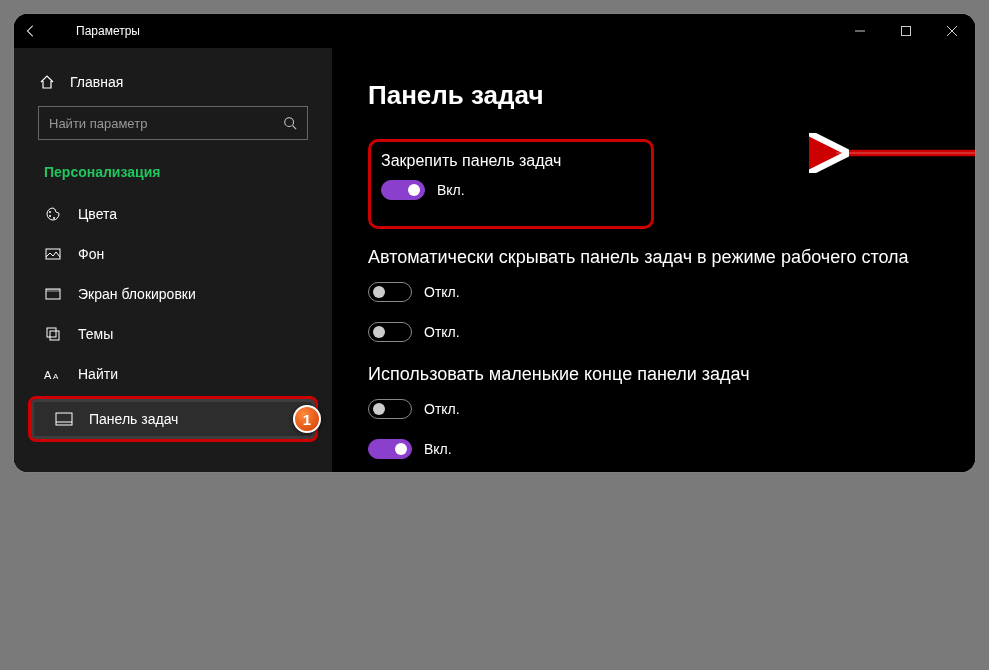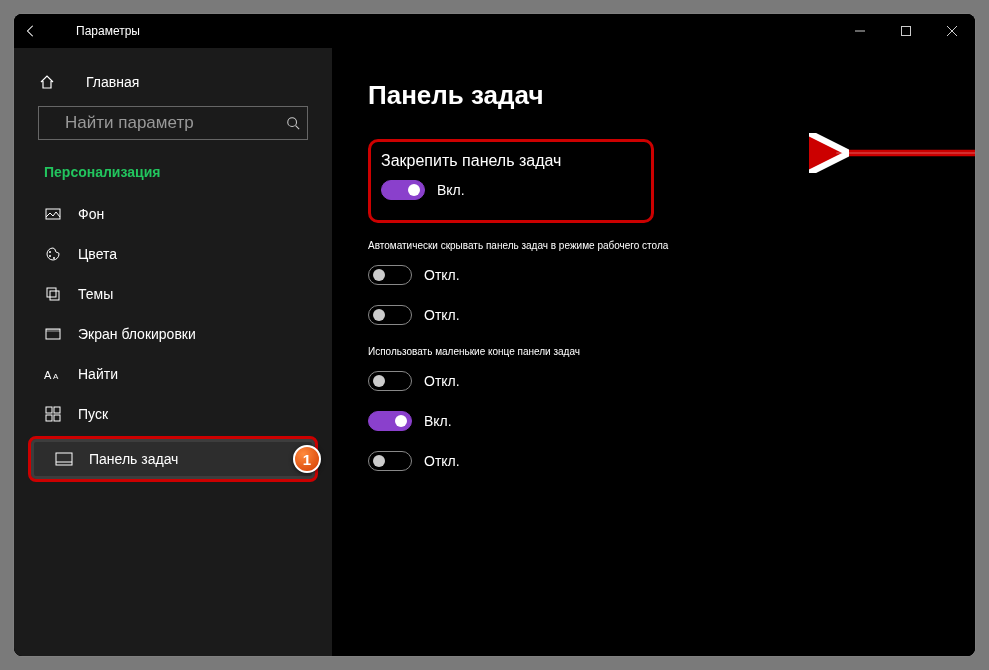--- a/index.html
+++ b/index.html
@@ -1,19 +1,19 @@
 <!DOCTYPE html>
 <html><head>
 <meta charset="utf-8">
 <style>
   * { box-sizing: border-box; margin: 0; padding: 0; font-family: "Segoe UI", sans-serif; }
   html, body { width: 989px; height: 670px; background: #7a7a7a; }
   .frame {
-    position: absolute; left: 14px; top: 14px; width: 961px; height: 642px;
-    border-radius: 8px; overflow: hidden; background: #000;
+    position: absolute; left: 14px; top: 14px; width: 961px; height: 458px;
+    border-radius: 14px; overflow: hidden; background: #000;
     box-shadow: 0 0 0 1px rgba(255,255,255,0.05);
   }
   .window { position:absolute; inset:0; display:flex; flex-direction:column; background:#000; }
   .titlebar {
     height: 34px; display:flex; align-items:center; color:#fff; font-size:12px;
     background:#000;
   }
   .titlebar .back {
     width:34px; height:34px; display:flex; align-items:center; justify-content:center;
     color:#fff; cursor:pointer;
@@ -21,30 +21,30 @@
   .titlebar .title { margin-left: 28px; font-size:12px; }
   .win-controls { margin-left:auto; display:flex; }
   .win-btn { width:46px; height:34px; display:flex; align-items:center; justify-content:center;
     color:#ccc; cursor:pointer; }
   .body { flex:1; display:flex; min-height:0; }
   .sidebar {
     width: 318px; background:#1b1b1b; color:#fff; padding: 18px 6px 0 6px;
     display:flex; flex-direction:column; position:relative;
   }
   .home-row {
-    display:flex; align-items:flex-end; gap:30px; padding: 8px 18px 16px 18px;
+    display:flex; align-items:flex-end; gap:14px; padding: 8px 18px 16px 18px;
     font-size:14px; cursor:pointer;
   }
   .home-row .icon { width:18px; display:flex; justify-content:center; }
   .search {
     margin: 0 18px 18px 18px; height:34px; border:1px solid #666;
     display:flex; align-items:center; padding:0 10px; color:#999;
   }
   .search input {
-    flex:1; background:transparent; border:none; outline:none; color:#fff; font-size:17px;margin-left:16px;
+    flex:1; background:transparent; border:none; outline:none; color:#fff; font-size:13px;
   }
   .search input::placeholder { color:#999; }
   .search .search-icon { color:#ccc; }
   .section-label { padding: 6px 24px 14px 24px; font-size:14px; font-weight:600; color:#22c55e; }
   .nav { display:flex; flex-direction:column; }
   .nav-item {
     display:flex; align-items:center; gap:16px; padding: 12px 24px; font-size:14px;
     color:#fff; cursor:pointer; position:relative;
   }
   .nav-item .icon { width:18px; display:flex; justify-content:center; color:#fff; }
@@ -59,35 +59,35 @@
     border:2px solid #fff; color:#fff; font-weight:700; font-size:15px;
     display:flex; align-items:center; justify-content:center;
     box-shadow: 0 1px 4px rgba(0,0,0,0.6);
   }
   .main {
     flex:1; background:#000; color:#fff; padding: 32px 0 0 36px;
     overflow:hidden; position:relative;
   }
   .page-title { font-size:26px; font-weight:600; margin-bottom: 28px; }
   .setting { margin-bottom: 20px; max-width: 560px; }
-  .setting .label { font-size:10px; color:#fff; margin-bottom: 12px; line-height:1.4; }
+  .setting .label { font-size:18px; color:#fff; margin-bottom: 12px; line-height:1.4; }
   .toggle-row { display:flex; align-items:center; gap:12px; }
   .toggle {
     width:44px; height:20px; border-radius:10px; position:relative; cursor:pointer;
   }
   .toggle.off { background:#000; border:1px solid #888; }
   .toggle.on  { background:#8a40cc; border:1px solid #8a40cc; }
   .toggle .knob {
     position:absolute; width:12px; height:12px; border-radius:50%; top:3px;
   }
   .toggle.off .knob { left:4px; background:#ccc; }
   .toggle.on  .knob { right:4px; background:#fff; }
   .toggle-state { font-size:14px; color:#fff; }
   .highlight-2 {
-    border:3px solid #cc0000; border-radius:10px; padding:10px 90px 20px 10px;
+    border:3px solid #cc0000; border-radius:10px; padding:10px 90px 26px 10px;
     display:inline-block; margin-bottom:16px; position:relative;
   }
   .highlight-2 .label { margin-bottom:10px; }
   .arrow {
     position:absolute; left:477px; top:85px; width:200px; height:40px;
     pointer-events:none;
   }
   svg { display:block; }
 </style>
 </head>
@@ -143,80 +143,69 @@
         </span>
       </div>
 
       <div class="section-label">Персонализация</div>
 
       <div class="nav">
 
         <div class="nav-item">
           <span class="icon">
             <svg width="16" height="16" viewBox="0 0 16 16">
-                  <rect x="1" y="3" width="14" height="10" stroke="#fff" fill="none"></rect>
-                  <path d="M1 11 L5 7 L8 10 L11 6 L15 11" stroke="#fff" fill="none"></path>
-                </svg>
-          </span>
-          <span>Фон</span>
-        </div>
-
-        <div class="nav-item">
-          <span class="icon">
-            <svg width="16" height="16" viewBox="0 0 16 16">
                   <path d="M8 2 A6 6 0 1 0 14 8 C14 6 12 7 11 6 C10 5 11 3 8 2 Z" stroke="#fff" fill="none"></path>
                   <circle cx="5" cy="6" r="1" fill="#fff"></circle>
                   <circle cx="5" cy="10" r="1" fill="#fff"></circle>
                   <circle cx="9" cy="12" r="1" fill="#fff"></circle>
                 </svg>
           </span>
           <span>Цвета</span>
         </div>
 
         <div class="nav-item">
           <span class="icon">
             <svg width="16" height="16" viewBox="0 0 16 16">
+                  <rect x="1" y="3" width="14" height="10" stroke="#fff" fill="none"></rect>
+                  <path d="M1 11 L5 7 L8 10 L11 6 L15 11" stroke="#fff" fill="none"></path>
+                </svg>
+          </span>
+          <span>Фон</span>
+        </div>
+
+        <div class="nav-item">
+          <span class="icon">
+            <svg width="16" height="16" viewBox="0 0 16 16">
+                  <rect x="1" y="3" width="14" height="10" stroke="#fff" fill="none"></rect>
+                  <rect x="1" y="3" width="14" height="3" fill="#fff" opacity="0.3"></rect>
+                </svg>
+          </span>
+          <span>Экран блокировки</span>
+        </div>
+
+        <div class="nav-item">
+          <span class="icon">
+            <svg width="16" height="16" viewBox="0 0 16 16">
                   <rect x="2" y="2" width="9" height="9" stroke="#fff" fill="none"></rect>
                   <rect x="5" y="5" width="9" height="9" stroke="#fff" fill="none"></rect>
                 </svg>
           </span>
           <span>Темы</span>
-        </div>
-
-        <div class="nav-item">
-          <span class="icon">
-            <svg width="16" height="16" viewBox="0 0 16 16">
-                  <rect x="1" y="3" width="14" height="10" stroke="#fff" fill="none"></rect>
-                  <rect x="1" y="3" width="14" height="3" fill="#fff" opacity="0.3"></rect>
-                </svg>
-          </span>
-          <span>Экран блокировки</span>
         </div>
 
         <div class="nav-item">
           <span class="icon">
             <svg width="18" height="14" viewBox="0 0 18 14">
                   <text x="0" y="12" font-size="11" fill="#fff" font-family="Segoe UI">A</text>
                   <text x="9" y="12" font-size="8" fill="#fff" font-family="Segoe UI">A</text>
                 </svg>
           </span>
           <span>Найти</span>
         </div>
 
-        <div class="nav-item">
-          <span class="icon">
-            <svg width="16" height="16" viewBox="0 0 16 16">
-                  <rect x="1" y="1" width="6" height="6" stroke="#fff" fill="none"></rect>
-                  <rect x="9" y="1" width="6" height="6" stroke="#fff" fill="none"></rect>
-                  <rect x="1" y="9" width="6" height="6" stroke="#fff" fill="none"></rect>
-                  <rect x="9" y="9" width="6" height="6" stroke="#fff" fill="none"></rect>
-                </svg>
-          </span>
-          <span>Пуск</span>
-        </div>
 
         <div class="nav-item active highlight-1">
           <span class="icon">
             <svg width="18" height="14" viewBox="0 0 18 14">
                   <rect x="1" y="1" width="16" height="12" stroke="#fff" fill="none"></rect>
                   <line x1="1" y1="10" x2="17" y2="10" stroke="#fff"></line>
                 </svg>
           </span>
           <span>Панель задач</span>
           <span class="badge" style="right:-6px; top:50%; transform:translateY(-50%);">1</span>

